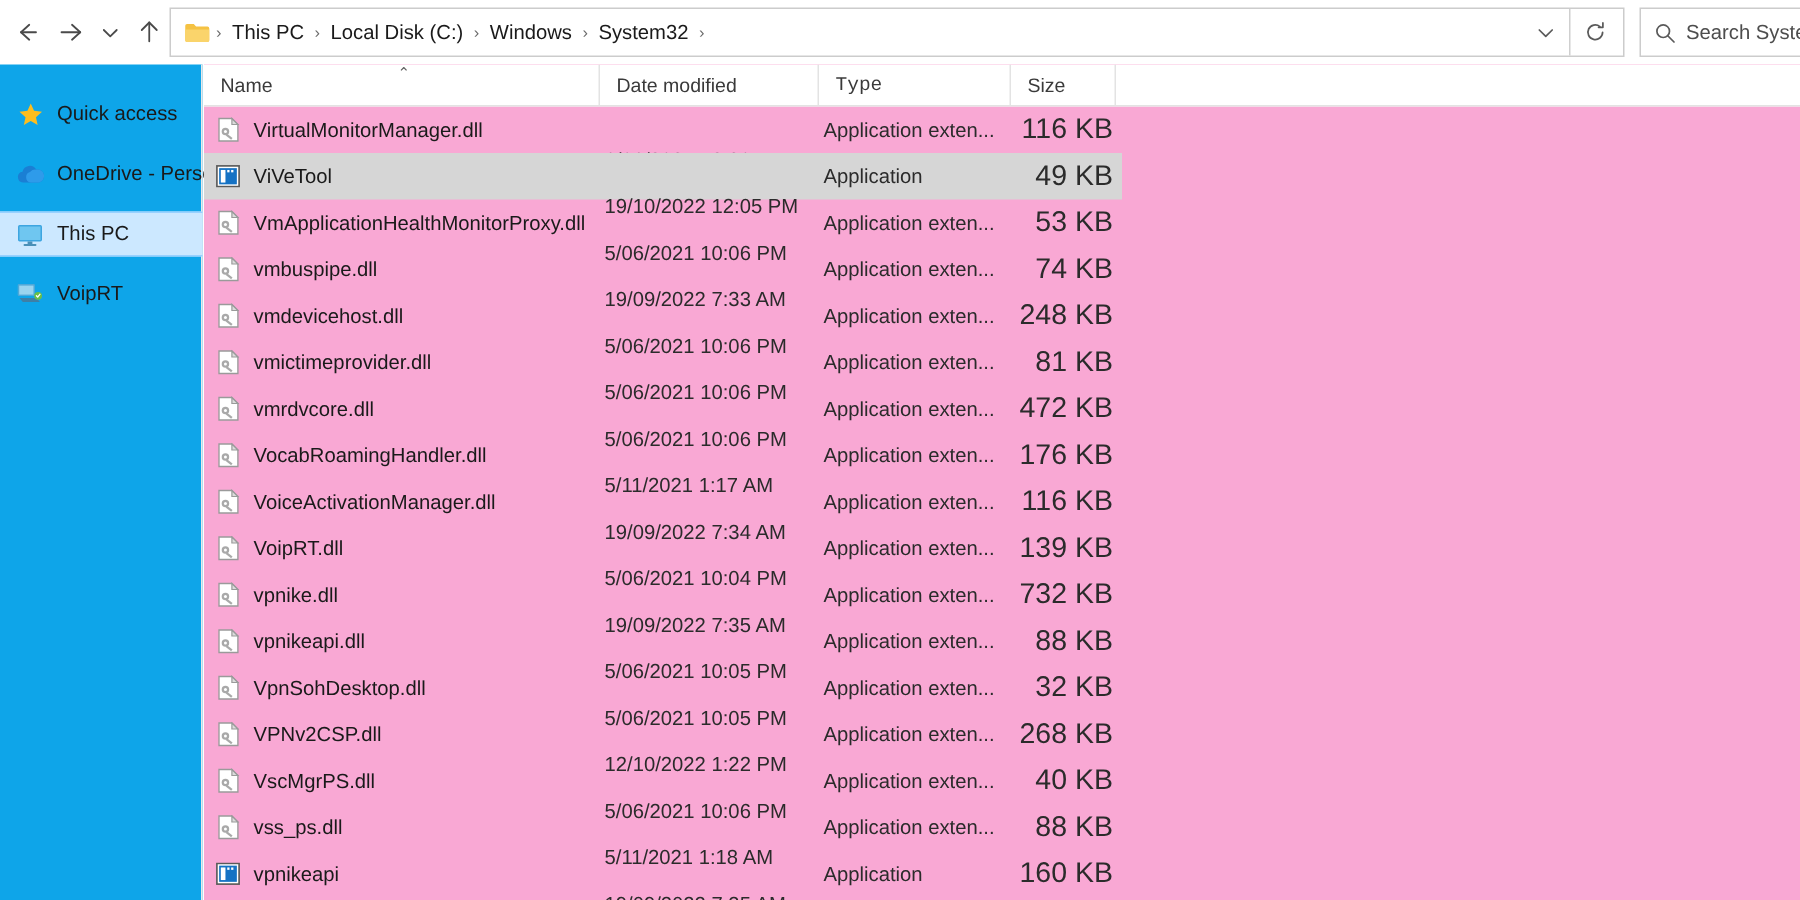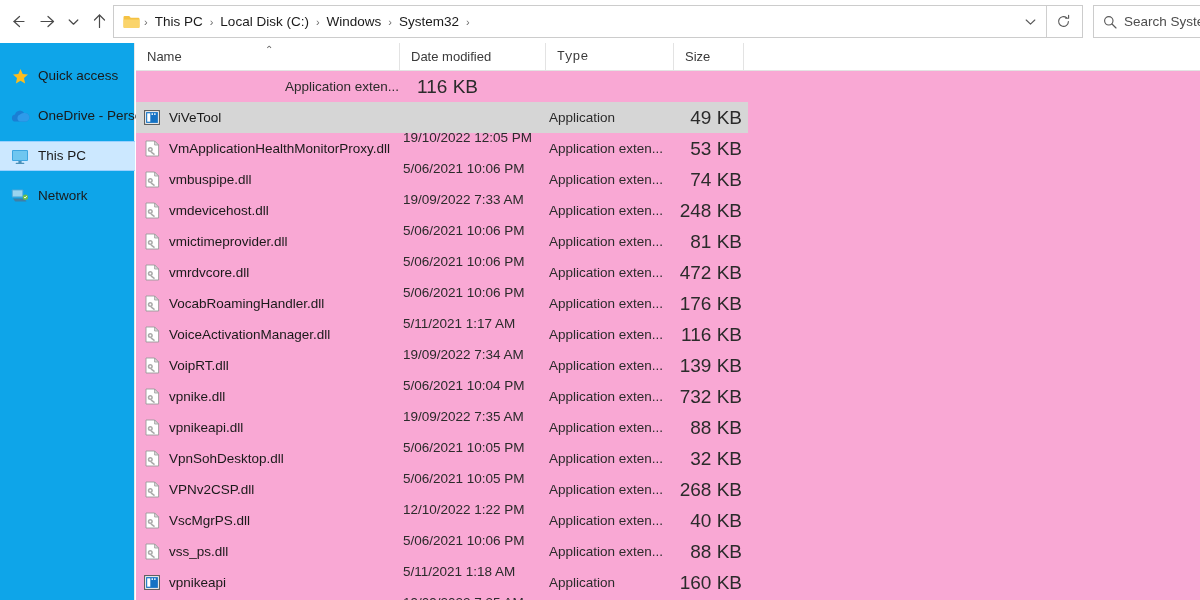--- a/index.html
+++ b/index.html
@@ -415,39 +415,51 @@
     <div class="side-item">
       <span class="side-icon">
         <svg width="18" height="17" viewBox="0 0 18 17">
           <rect x="0.8" y="1.4" width="11.5" height="8" rx="0.9" fill="#4fa8d8"></rect>
           <rect x="1.8" y="2.4" width="9.5" height="6" fill="#9ad4ef"></rect>
           <path d="M2 10.6 H13.2 L15.6 13.4 H4.2 Z" fill="#3f7fa5"></path>
           <circle cx="14.4" cy="9.2" r="2.6" fill="#6abf47"></circle>
           <path d="M13.3 9.2 L14.1 10.1 L15.6 8.2" stroke="#ffffff" stroke-width="0.9" fill="none" stroke-linecap="round" stroke-linejoin="round"></path>
         </svg>
       </span>
-      <span class="side-label">Network</span>
+      <span class="side-label">VoipRT</span>
     </div>
   </div>
 
   <div class="filepane">
 
     <div class="col-header">
       <div class="ch ch-name">
         <span>Name</span>
         <span class="sort-caret">⌃</span>
       </div>
       <div class="ch ch-date">Date modified</div>
       <div class="ch ch-type">Type</div>
       <div class="ch ch-size">Size</div>
       <div class="ch ch-tail"></div>
     </div>
 
     <div class="rows" id="rows">
         <div class="row">
+          <div class="cell-name">
+            <span class="file-icon">
+              <svg width="15" height="17" viewBox="0 0 15 17">
+                <path d="M1 1 H9.6 L13.6 5 V16 H1 Z" fill="#ffffff" stroke="#9a9a9a" stroke-width="0.9"></path>
+                <path d="M9.6 1 V5 H13.6 Z" fill="#dcdcdc" stroke="#9a9a9a" stroke-width="0.8"></path>
+                <circle cx="5.3" cy="9.6" r="2.5" fill="#a9a9a9"></circle>
+                <circle cx="5.3" cy="9.6" r="1" fill="#ffffff"></circle>
+                <rect x="6.4" y="11.2" width="4.6" height="1.5" transform="rotate(38 6.4 11.2)" fill="#a9a9a9"></rect>
+              </svg>
+            </span>
+            <span class="name-text">VirtualMonitorManager.dll</span>
+          </div>
           <div class="cell-date">6/06/2021 12:30 AM</div>
           <div class="cell-type">Application exten...</div>
           <div class="cell-size">116 KB</div>
         </div>
         <div class="row selected">
           <div class="cell-name">
             <span class="file-icon">
               <svg width="16" height="15" viewBox="0 0 16 15">
                 <rect x="0.6" y="0.6" width="14.8" height="13.8" fill="#ffffff" stroke="#5a5a5a" stroke-width="1.1"></rect>
                 <rect x="2.1" y="2.1" width="11.8" height="10.8" fill="#1572c4"></rect>

